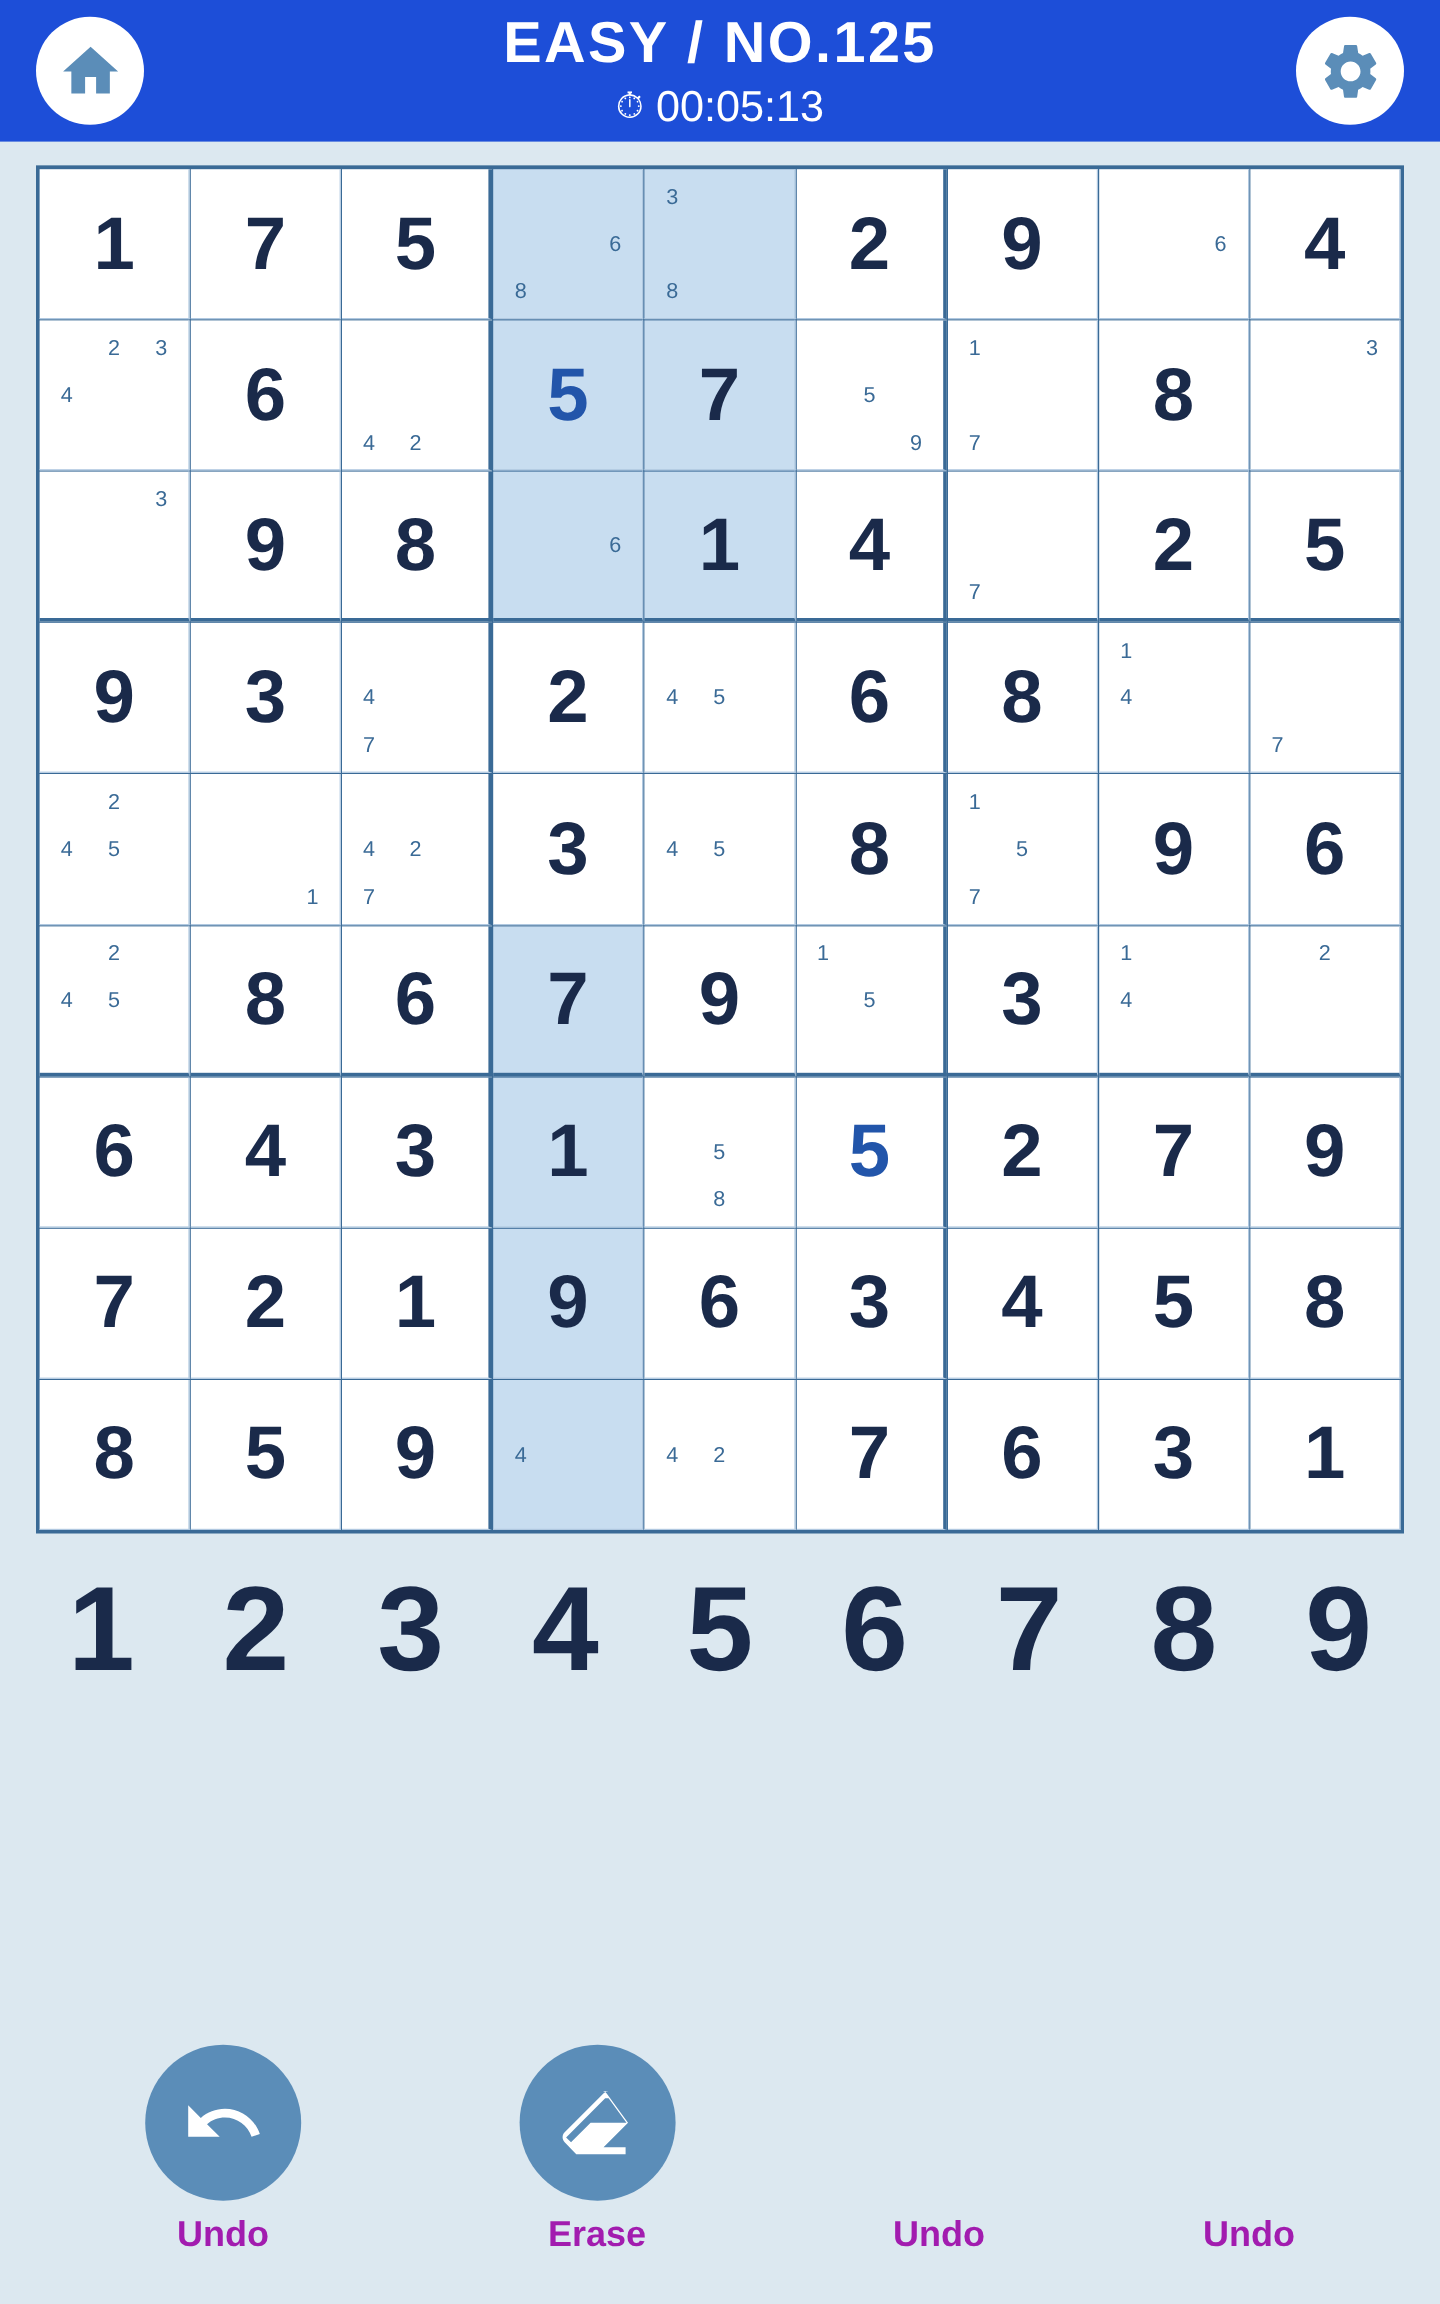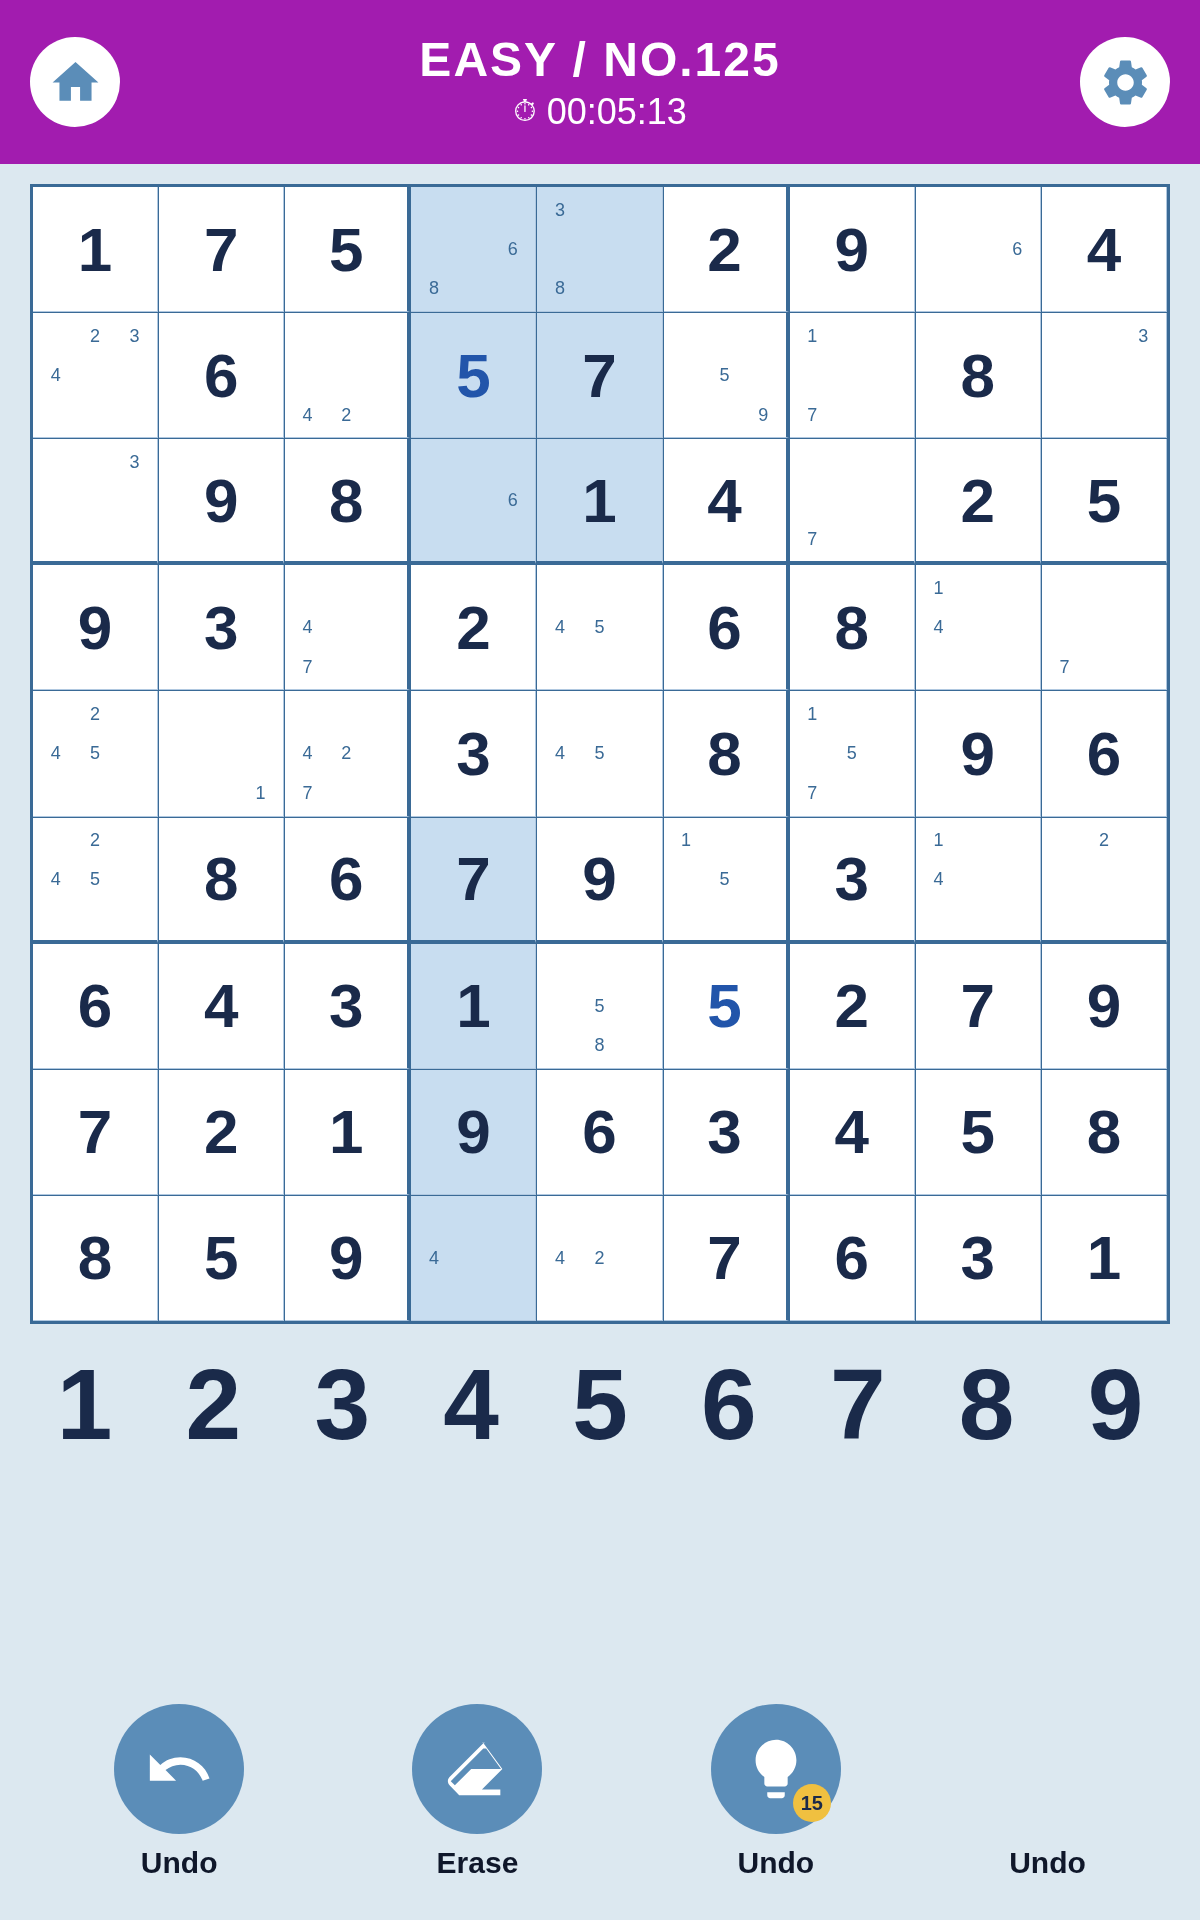--- a/index.html
+++ b/index.html
@@ -7,26 +7,26 @@
       width: 1200px;
       min-height: 1920px;
       background: #dce8f0;
       font-family: 'Arial Rounded MT Bold', Arial, sans-serif;
       display: flex;
       flex-direction: column;
     }
 
     
     #header {
-      background: #a21caf;
+      background: #1d4ed8;
       display: flex;
       align-items: center;
       justify-content: space-between;
       padding: 18px 30px;
-      height: 164px;
+      height: 118px;
     }
     .header-icon {
       width: 90px;
       height: 90px;
       background: white;
       border-radius: 50%;
       display: flex;
       align-items: center;
       justify-content: center;
       cursor: pointer;
@@ -141,21 +141,21 @@
       border-radius: 50%;
       display: flex;
       align-items: center;
       justify-content: center;
       position: relative;
     }
     .ctrl-circle.blue { background: #5b8db8; }
     .ctrl-circle.gray { background: #b0b8c0; }
     .ctrl-label {
       font-size: 30px;
-      color: #0f172a;
+      color: #a21caf;
       font-weight: bold;
     }
     .ctrl-circle svg { width: 70px; height: 70px; fill: white; }
 
     .hints-badge {
       position: absolute;
       bottom: 12px;
       right: 10px;
       background: #f0c040;
       color: #1a2a4a;
@@ -750,25 +750,19 @@
   <div class="ctrl-btn">
     <div class="ctrl-circle blue">
       <svg viewBox="0 0 24 24">
         <path d="M15.14 3c-.51 0-1.02.2-1.41.59L2.59 14.73c-.78.78-.78 2.05 0 2.83L5.9 21H20v-2h-6.31l7-7-6.14-8.41c-.36-.47-.88-.59-1.41-.59zm0 2l5.11 7H10L4.41 17.59 3 16.17 14.17 5z"></path>
       </svg>
     </div>
     <span class="ctrl-label">Erase</span>
   </div>
 
   <div class="ctrl-btn">
-    <div class="ctrl-circle blue">
-      <svg viewBox="0 0 24 24">
-        <path d="M9 21c0 .55.45 1 1 1h4c.55 0 1-.45 1-1v-1H9v1zm3-19C8.14 2 5 5.14 5 9c0 2.38 1.19 4.47 3 5.74V17c0 .55.45 1 1 1h6c.55 0 1-.45 1-1v-2.26c1.81-1.27 3-3.36 3-5.74 0-3.86-3.14-7-7-7z"></path>
-      </svg>
-      <div class="hints-badge">15</div>
-    </div>
     <span class="ctrl-label">Undo</span>
   </div>
 
   <div class="ctrl-btn">
     <span class="ctrl-label">Undo</span>
   </div>
 </div>
 
 </body></html>

